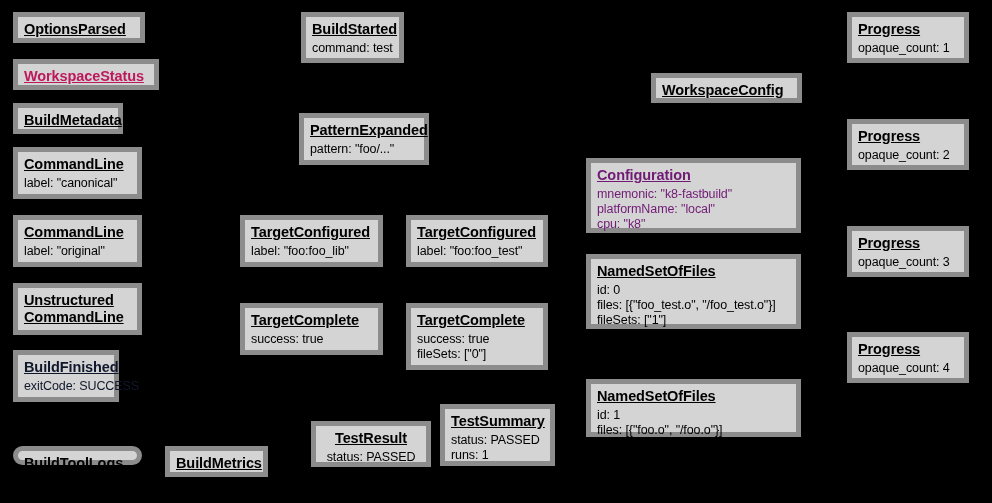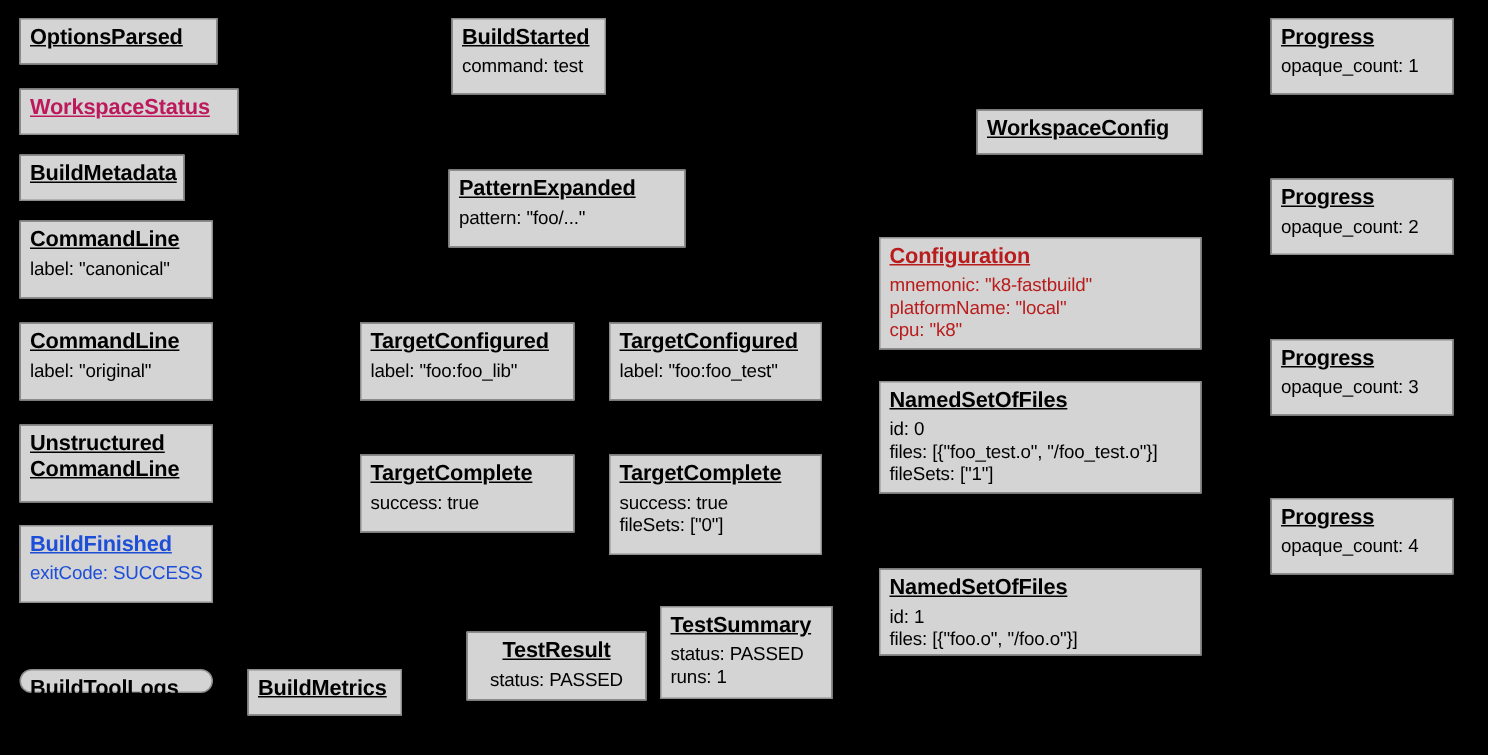--- a/index.html
+++ b/index.html
@@ -13,21 +13,21 @@
     width: 992px;
     height: 503px;
     background: #000000;
     overflow: hidden;
     font-family: "Liberation Sans", sans-serif;
   }
   .node {
     position: absolute;
     box-sizing: border-box;
     background: #d4d4d4;
-    border: 1px solid #ec4899;
+    border: 5px solid #ec4899;
     padding: 4px 6px 5px 6px;
     color: #000000;
   }
   .node-title {
     display: block;
     font-size: 14.5px;
     font-weight: bold;
     line-height: 17px;
     text-decoration: underline;
     letter-spacing: -0.1px;
@@ -69,39 +69,39 @@
     </div>
     <div class="node" style="left: 13px; top: 215px; width: 129px; height: 52px; background: rgb(212, 212, 212); border-color: rgb(140, 140, 140); color: rgb(0, 0, 0);">
       <span class="node-title">CommandLine</span>
       <span class="node-fields">
         <span class="node-field">label: "original"</span>
       </span>
     </div>
     <div class="node" style="left: 13px; top: 283px; width: 129px; height: 52px; background: rgb(212, 212, 212); border-color: rgb(140, 140, 140); color: rgb(0, 0, 0);">
       <span class="node-title wrap">Unstructured CommandLine</span>
     </div>
-    <div class="node" style="left: 13px; top: 350px; width: 129px; height: 52px; background: rgb(212, 212, 212); border-color: rgb(140, 140, 140); color: #1d4ed8;">
+    <div class="node" style="left: 13px; top: 350px; width: 106px; height: 52px; background: rgb(212, 212, 212); border-color: rgb(140, 140, 140); color: #0f172a;">
       <span class="node-title">BuildFinished</span>
       <span class="node-fields">
         <span class="node-field">exitCode: SUCCESS</span>
       </span>
     </div>
     <div class="node" style="left: 13px; top: 446px; width: 129px; height: 16px; background: rgb(212, 212, 212); border-color: rgb(140, 140, 140); color: rgb(0, 0, 0); border-radius: 15px;">
       <span class="node-title">BuildToolLogs</span>
     </div>
     <div class="node" style="left: 165px; top: 446px; width: 103px; height: 31px; background: rgb(212, 212, 212); border-color: rgb(140, 140, 140); color: rgb(0, 0, 0);">
       <span class="node-title">BuildMetrics</span>
     </div>
     <div class="node" style="left: 301px; top: 12px; width: 103px; height: 51px; background: rgb(212, 212, 212); border-color: rgb(140, 140, 140); color: rgb(0, 0, 0);">
       <span class="node-title">BuildStarted</span>
       <span class="node-fields">
         <span class="node-field">command: test</span>
       </span>
     </div>
-    <div class="node" style="left: 299px; top: 113px; width: 158px; height: 52px; background: rgb(212, 212, 212); border-color: rgb(140, 140, 140); color: rgb(0, 0, 0);">
+    <div class="node" style="left: 299px; top: 113px; width: 130px; height: 52px; background: rgb(212, 212, 212); border-color: rgb(140, 140, 140); color: rgb(0, 0, 0);">
       <span class="node-title">PatternExpanded</span>
       <span class="node-fields">
         <span class="node-field">pattern: "foo/..."</span>
       </span>
     </div>
     <div class="node" style="left: 240px; top: 215px; width: 143px; height: 52px; background: rgb(212, 212, 212); border-color: rgb(140, 140, 140); color: rgb(0, 0, 0);">
       <span class="node-title">TargetConfigured</span>
       <span class="node-fields">
         <span class="node-field">label: "foo:foo_lib"</span>
       </span>
@@ -134,21 +134,21 @@
     <div class="node" style="left: 440px; top: 404px; width: 115px; height: 62px; background: rgb(212, 212, 212); border-color: rgb(140, 140, 140); color: rgb(0, 0, 0);">
       <span class="node-title">TestSummary</span>
       <span class="node-fields">
         <span class="node-field">status: PASSED</span>
         <span class="node-field">runs: 1</span>
       </span>
     </div>
     <div class="node" style="left: 651px; top: 73px; width: 151px; height: 30px; background: rgb(212, 212, 212); border-color: rgb(140, 140, 140); color: rgb(0, 0, 0);">
       <span class="node-title">WorkspaceConfig</span>
     </div>
-    <div class="node" style="left: 586px; top: 158px; width: 215px; height: 75px; background: rgb(212, 212, 212); border-color: rgb(140, 140, 140); color: #b91c1c;">
+    <div class="node" style="left: 586px; top: 158px; width: 215px; height: 75px; background: rgb(212, 212, 212); border-color: rgb(140, 140, 140); color: #701a75;">
       <span class="node-title">Configuration</span>
       <span class="node-fields">
         <span class="node-field">mnemonic: "k8-fastbuild"</span>
         <span class="node-field">platformName: "local"</span>
         <span class="node-field">cpu: "k8"</span>
       </span>
     </div>
     <div class="node" style="left: 586px; top: 254px; width: 215px; height: 75px; background: rgb(212, 212, 212); border-color: rgb(140, 140, 140); color: rgb(0, 0, 0);">
       <span class="node-title">NamedSetOfFiles</span>
       <span class="node-fields">

